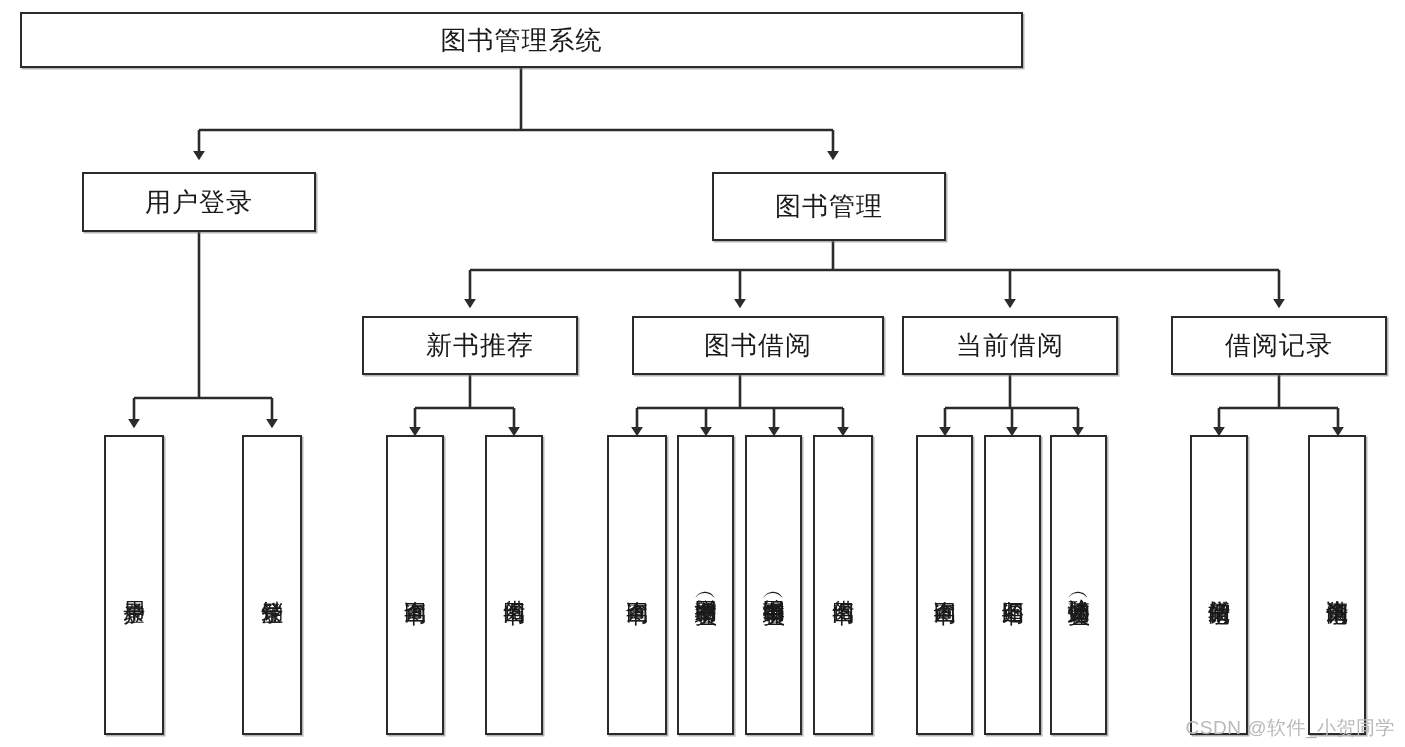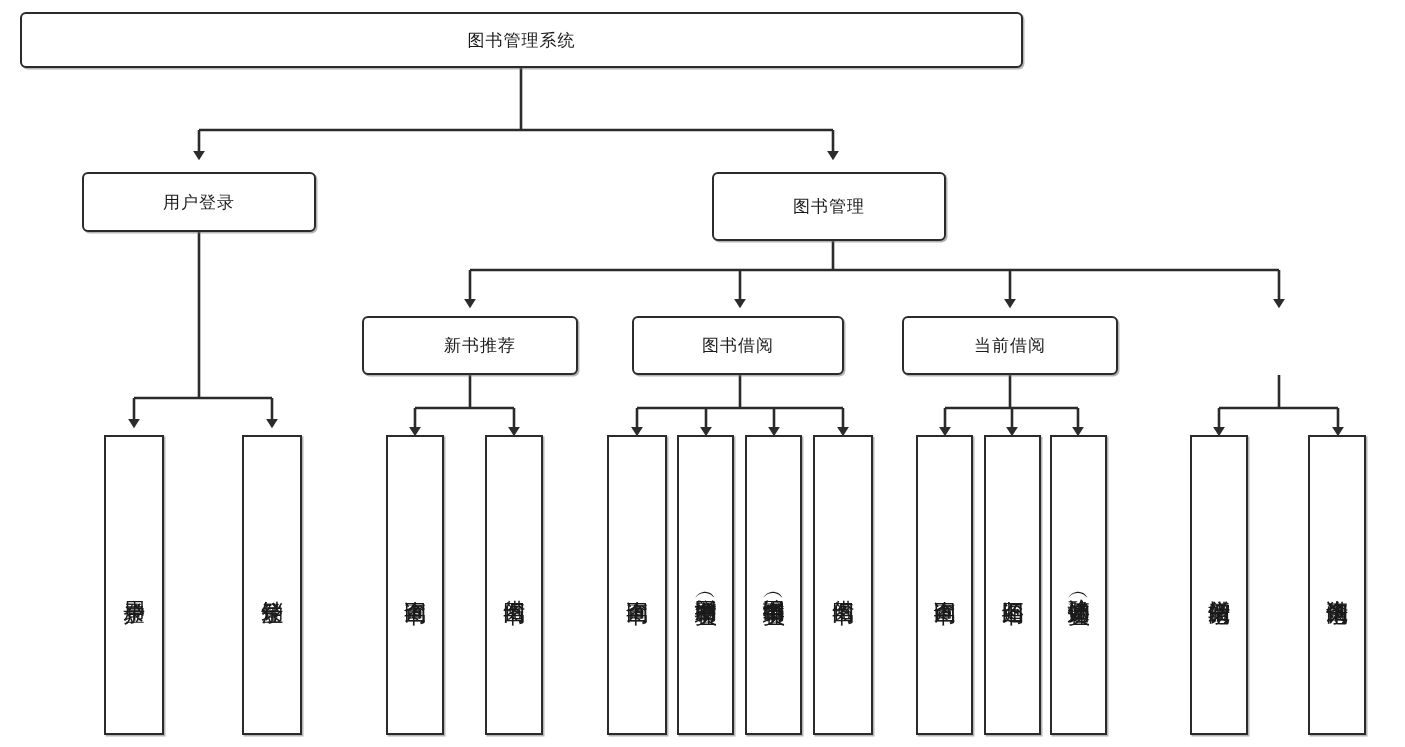--- a/index.html
+++ b/index.html
@@ -32,23 +32,22 @@
     box-sizing: border-box;
     border: 2.5px solid #2b2b2b;
     background: #ffffff;
     display: flex;
     align-items: center;
     justify-content: center;
     color: #1a1a1a;
     box-shadow: 1.5px 1.5px 0 rgba(120,120,120,0.55);
   }
   .node-box.horizontal {
-    font-size: 17px;
+    font-size: 26px;
     letter-spacing: 1px;
-    border-radius: 6px;
   }
   .node-box.vertical {
     writing-mode: vertical-rl;
     text-orientation: upright;
     align-items: center;
     justify-content: center;
     font-size: 22px;
     line-height: 1.12;
     letter-spacing: 1px;
     padding: 2px 0;
@@ -136,26 +135,29 @@
   <div class="node-box horizontal" style="left:82px; top:172px; width:234px; height:60px;">
     <span class="node-text">用户登录</span>
   </div>
   <div class="node-box horizontal" style="left:712px; top:172px; width:234px; height:69px;">
     <span class="node-text">图书管理</span>
   </div>
 
   <div class="node-box horizontal" style="left:362px; top:316px; width:216px; height:59px;padding-left:20px;">
     <span class="node-text">新书推荐</span>
   </div>
-  <div class="node-box horizontal" style="left:632px; top:316px; width:212px; height:59px;">
+  <div class="node-box horizontal" style="left:632px; top:316px; width:252px; height:59px;">
     <span class="node-text">图书借阅</span>
   </div>
   <div class="node-box horizontal" style="left:902px; top:316px; width:216px; height:59px;justify-content:center;">
     <span class="node-text">当前借阅</span>
   </div>
+  <div class="node-box horizontal" style="left:1171px; top:316px; width:216px; height:59px;">
+    <span class="node-text">借阅记录</span>
+  </div>
 
   <div class="node-box vertical" style="left:104px; top:435px; width:60px; height:300px;">
     <span class="node-text">用户登录</span>
   </div>
   <div class="node-box vertical" style="left:242px; top:435px; width:60px; height:300px;">
     <span class="node-text">注销登录</span>
   </div>
 
   <div class="node-box vertical" style="left:386px; top:435px; width:58px; height:300px;">
     <span class="node-text">查询图书</span>
@@ -187,13 +189,14 @@
     <span class="node-text">确认归还（管理员）</span>
   </div>
 
   <div class="node-box vertical" style="left:1190px; top:435px; width:58px; height:300px;">
     <span class="node-text">新增借阅记录</span>
   </div>
   <div class="node-box vertical" style="left:1308px; top:435px; width:58px; height:300px;">
     <span class="node-text">查询借阅记录</span>
   </div>
 
+  <div class="watermark">CSDN @软件_小贺同学</div>
 </div>
 
 </body></html>

